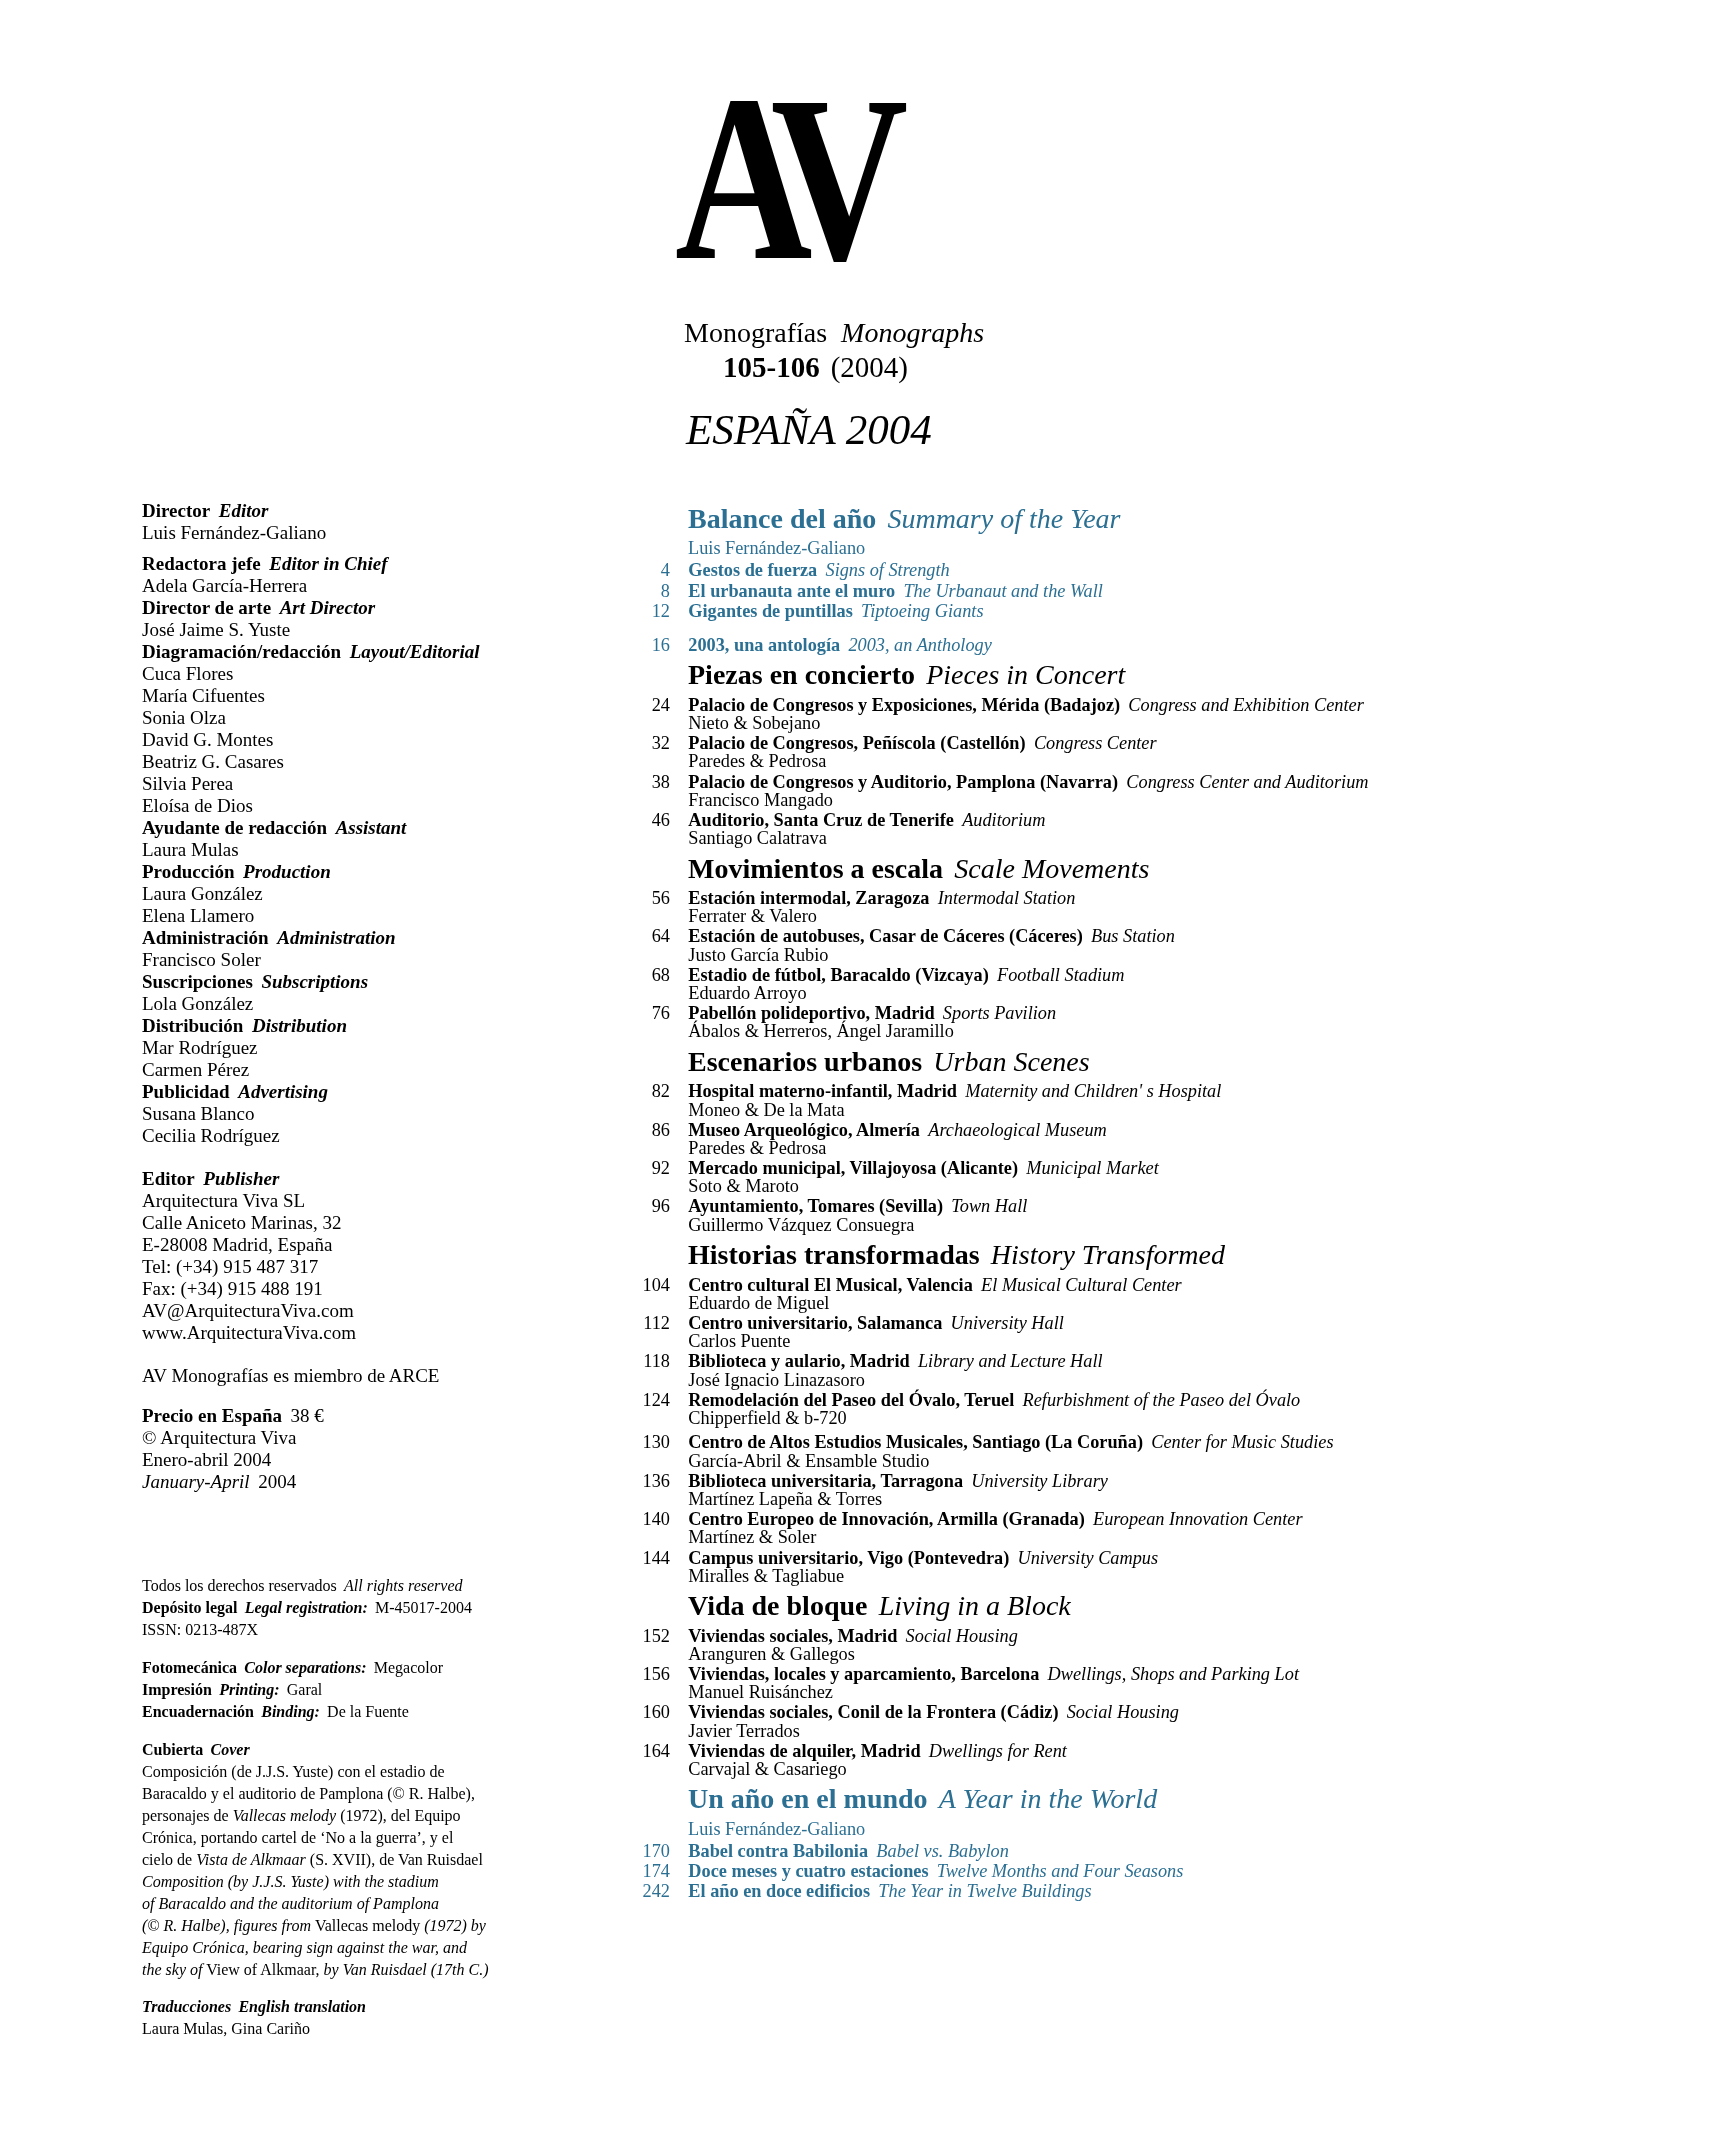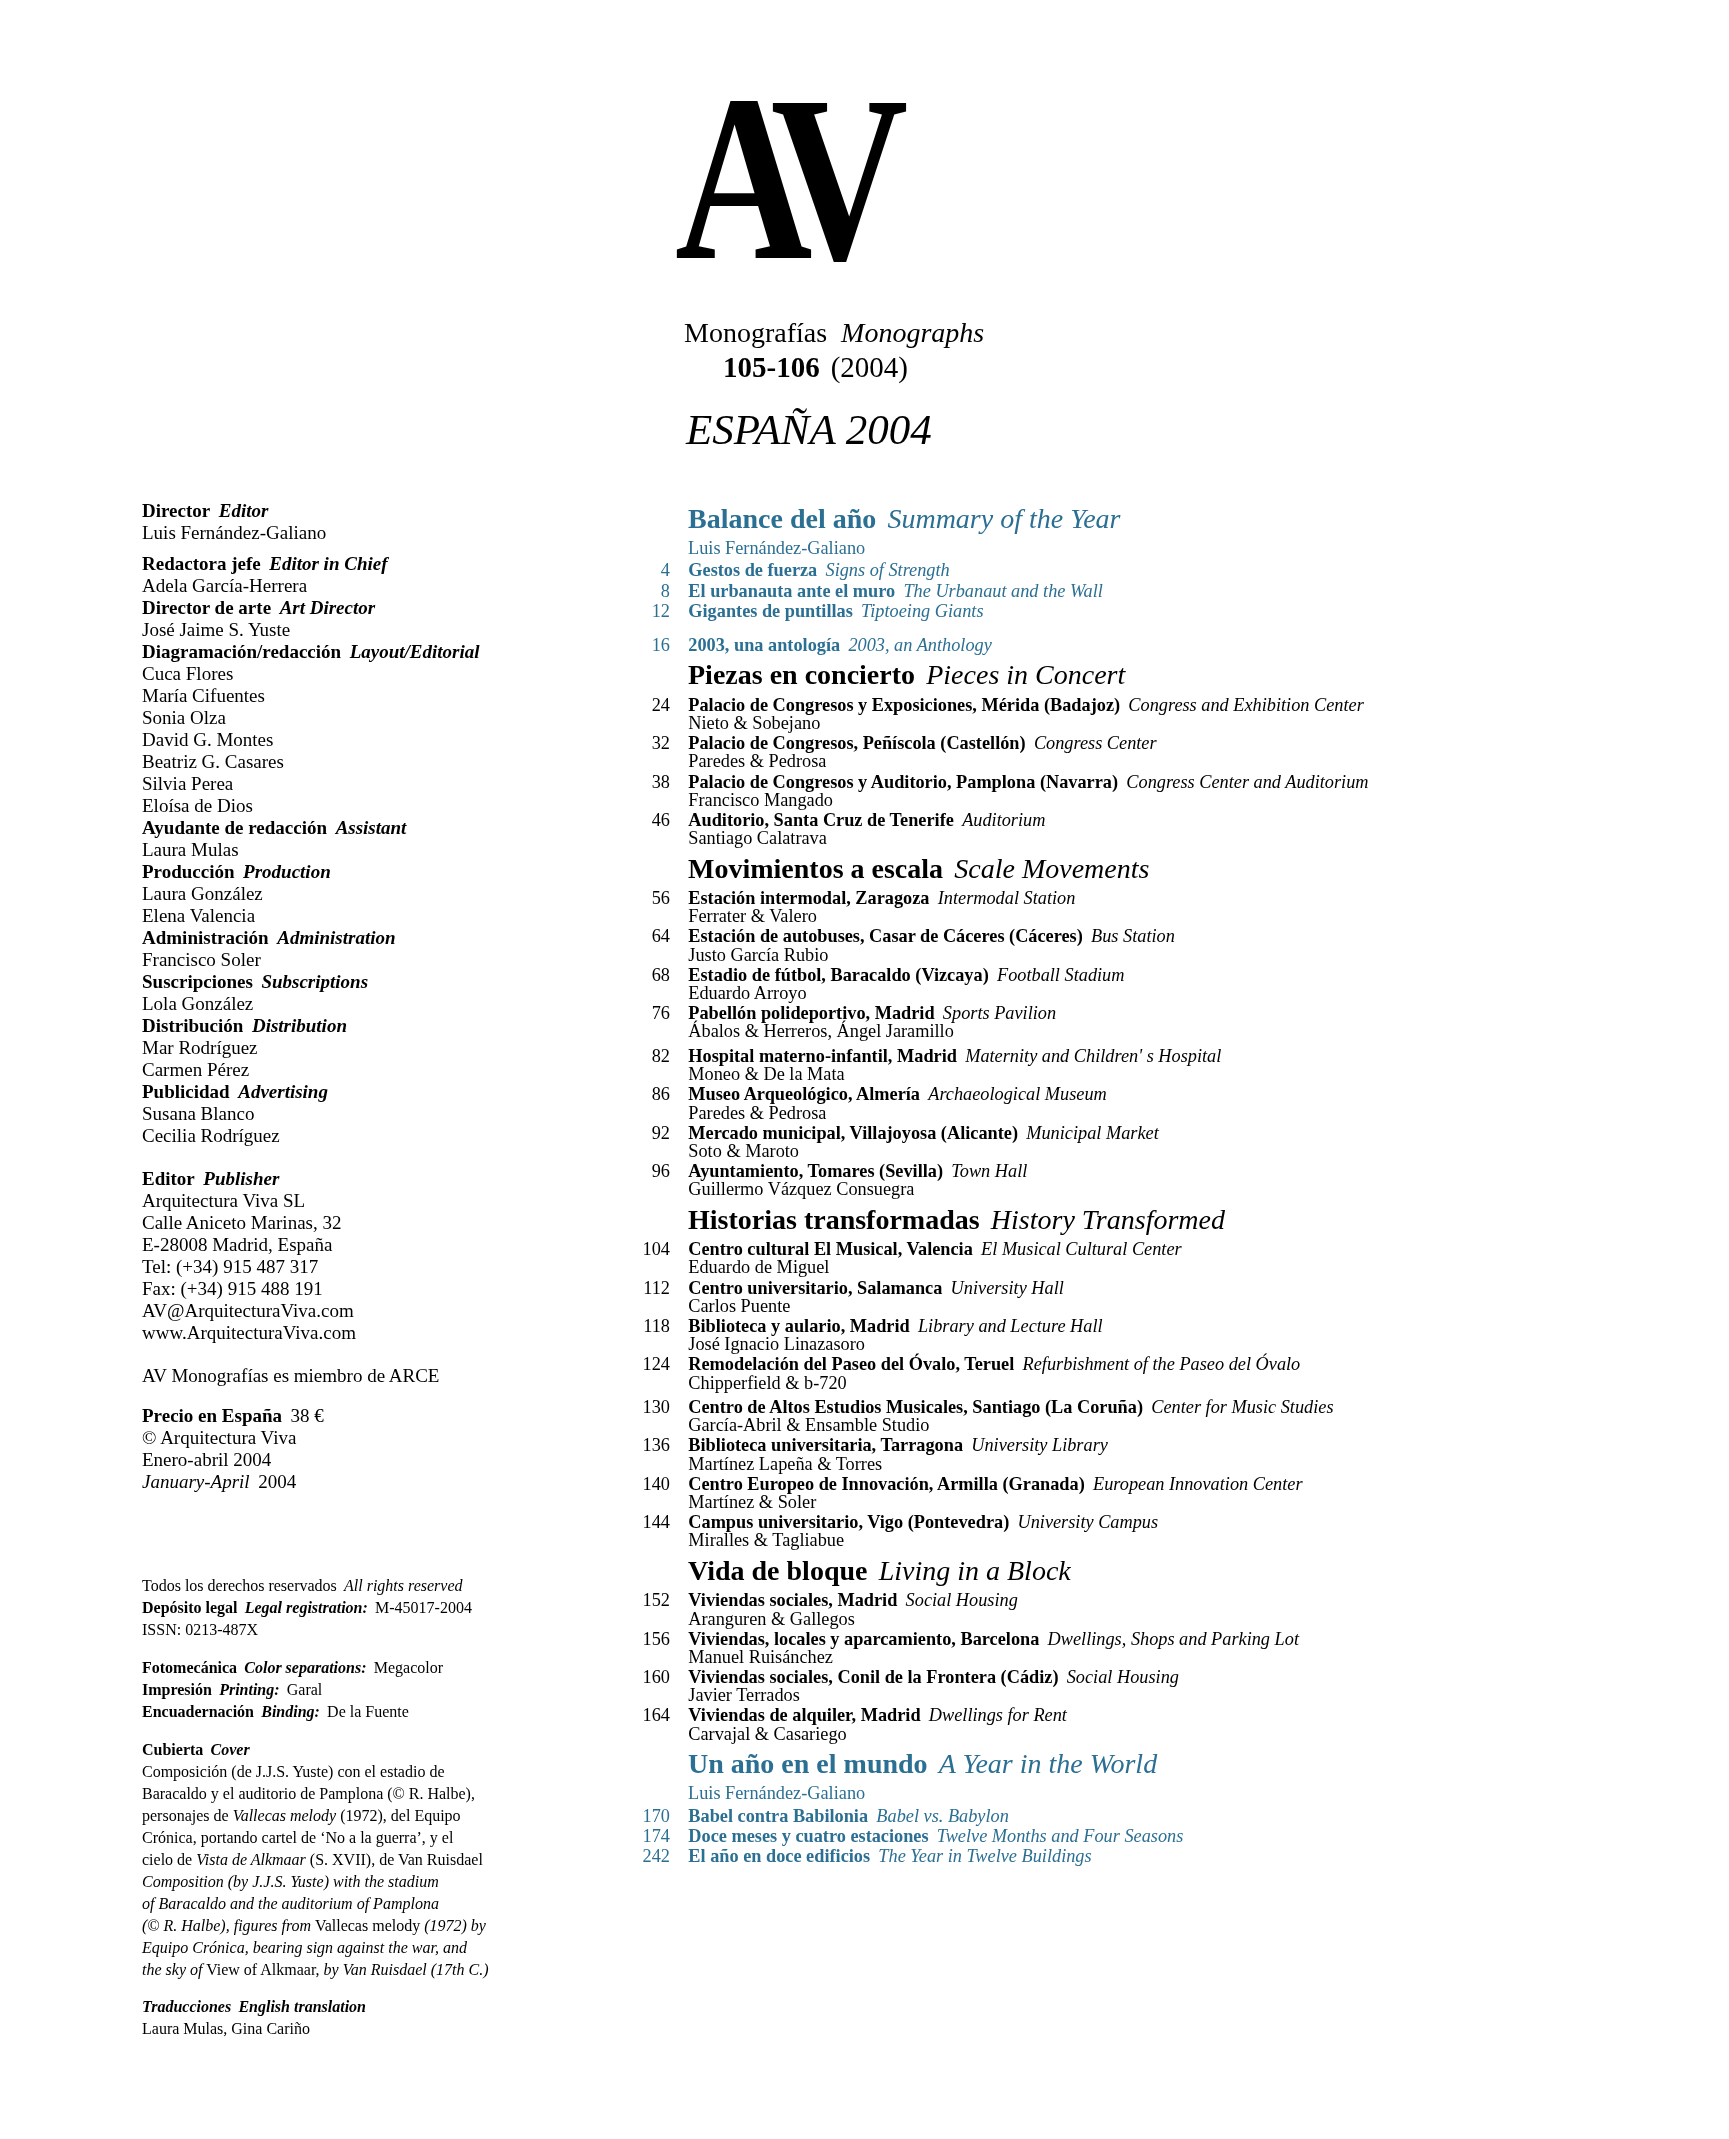--- a/index.html
+++ b/index.html
@@ -100,21 +100,21 @@
     <div class="m-line">María Cifuentes</div>
     <div class="m-line">Sonia Olza</div>
     <div class="m-line">David G. Montes</div>
     <div class="m-line">Beatriz G. Casares</div>
     <div class="m-line">Silvia Perea</div>
     <div class="m-line">Eloísa de Dios</div>
     <div class="m-line"><span class="s-bold">Ayudante de redacción</span><span class="s-boldital gap-left">Assistant</span></div>
     <div class="m-line">Laura Mulas</div>
     <div class="m-line"><span class="s-bold">Producción</span><span class="s-boldital gap-left">Production</span></div>
     <div class="m-line">Laura González</div>
-    <div class="m-line">Elena Valencia</div>
+    <div class="m-line">Elena Llamero</div>
     <div class="m-line"><span class="s-bold">Administración</span><span class="s-boldital gap-left">Administration</span></div>
     <div class="m-line">Francisco Soler</div>
     <div class="m-line"><span class="s-bold">Suscripciones</span><span class="s-boldital gap-left">Subscriptions</span></div>
     <div class="m-line">Lola González</div>
     <div class="m-line"><span class="s-bold">Distribución</span><span class="s-boldital gap-left">Distribution</span></div>
     <div class="m-line">Mar Rodríguez</div>
     <div class="m-line">Carmen Pérez</div>
     <div class="m-line"><span class="s-bold">Publicidad</span><span class="s-boldital gap-left">Advertising</span></div>
     <div class="m-line">Susana Blanco</div>
     <div class="m-line">Cecilia Rodríguez</div>
@@ -245,20 +245,21 @@
       </div>
       <div class="toc-item">
         <div class="toc-num">76</div>
         <div class="toc-body">
           <div class="toc-line1"><span class="es">Pabellón polideportivo, Madrid</span><span class="en">Sports Pavilion</span></div>
           <div class="toc-auth">Ábalos &amp; Herreros, Ángel Jaramillo</div>
         </div>
       </div>
     </div>
     <div class="toc-section">
+      <div class="toc-head"><span class="es">Escenarios urbanos</span><span class="en">Urban Scenes</span></div>
       <div class="toc-item">
         <div class="toc-num">82</div>
         <div class="toc-body">
           <div class="toc-line1"><span class="es">Hospital materno-infantil, Madrid</span><span class="en">Maternity and Children' s Hospital</span></div>
           <div class="toc-auth">Moneo &amp; De la Mata</div>
         </div>
       </div>
       <div class="toc-item">
         <div class="toc-num">86</div>
         <div class="toc-body">

